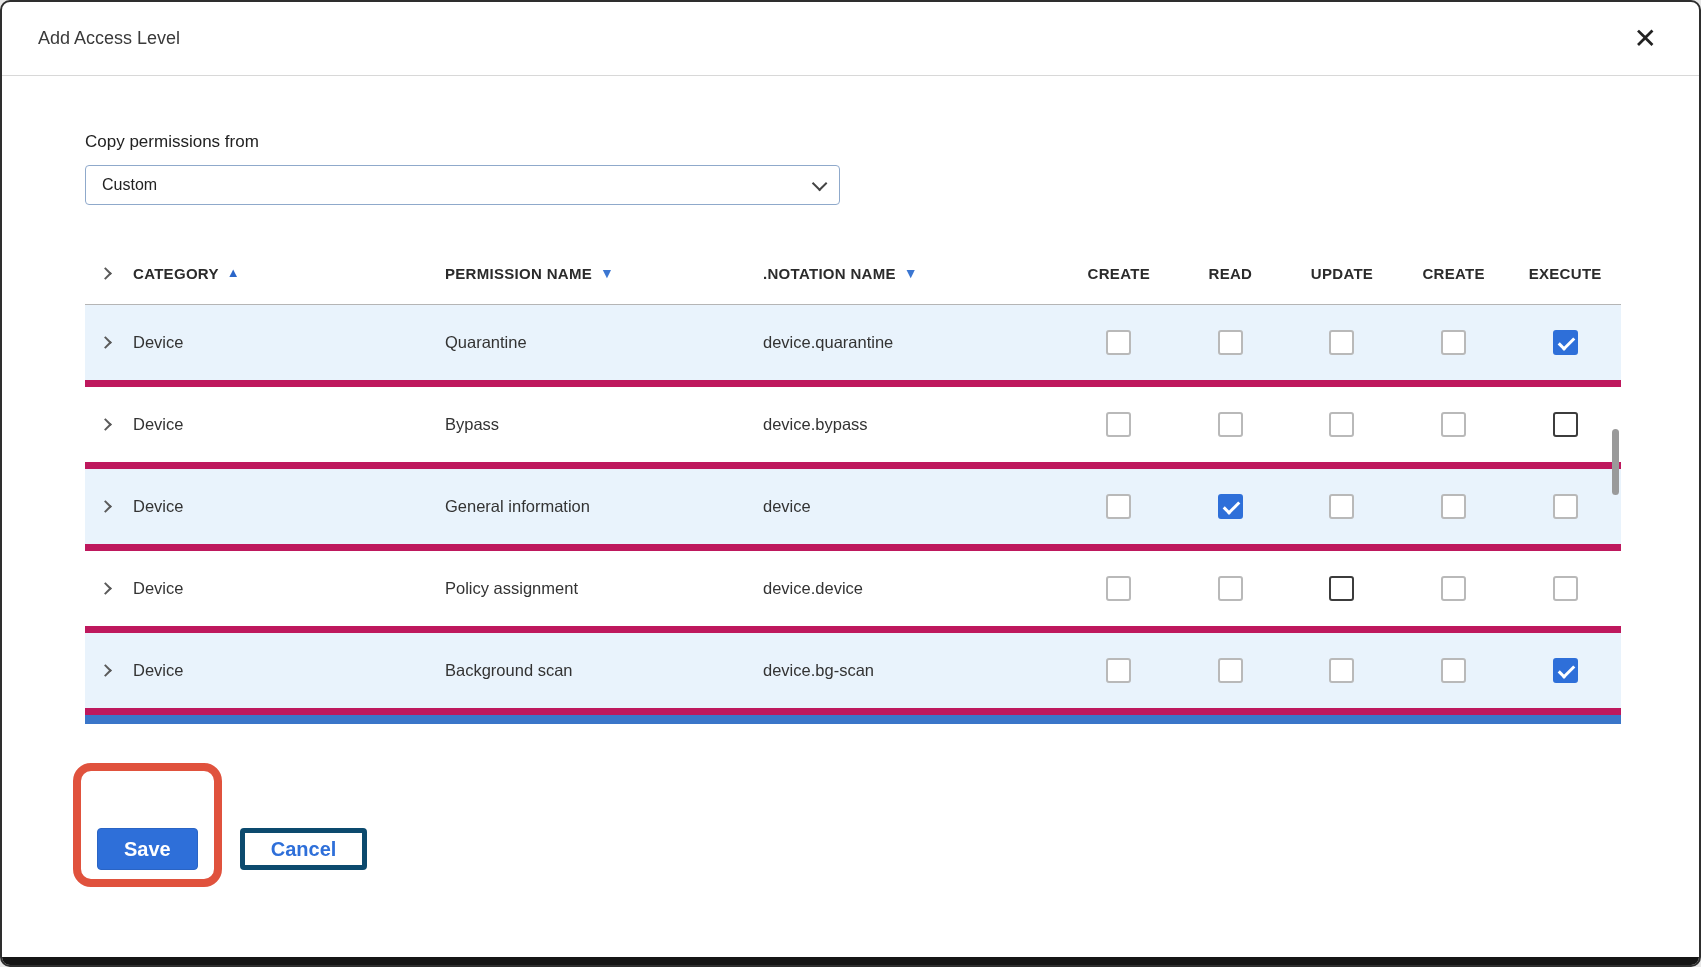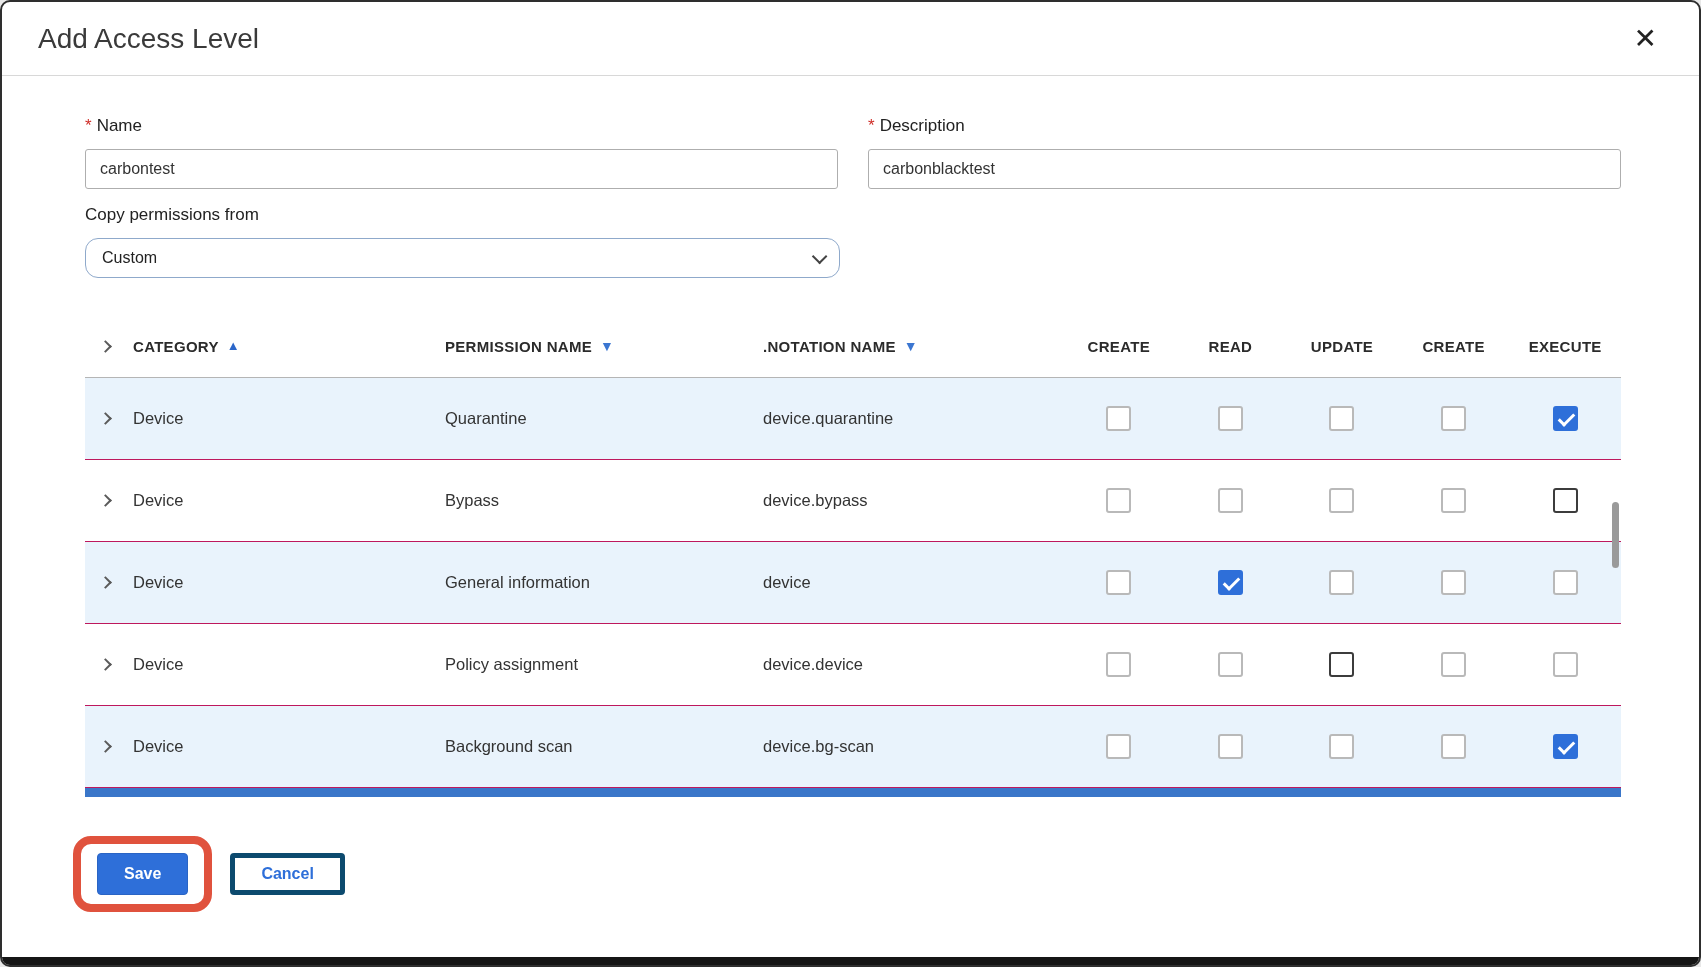--- a/index.html
+++ b/index.html
@@ -19,21 +19,21 @@
     height:8px; background:#151515;
   }
 
   
   .modal-header {
     height:74px;
     display:flex; align-items:center; justify-content:space-between;
     padding:0 36px;
     border-bottom:1px solid #d8d8d8;
   }
-  .modal-title { font-size:28px; color:#3a3a3a; font-weight:400; }
+  .modal-title { font-size:18px; color:#3a3a3a; font-weight:400; }
   .close-btn {
     font-size:28px; color:#222; cursor:pointer; line-height:1;
     font-weight:300; padding:4px 6px;
   }
 
   
   .content { padding:40px 78px 0 83px; }
 
   .form-grid { display:flex; gap:30px; }
   .field { flex:1; }
@@ -43,21 +43,21 @@
     width:100%; height:40px;
     border:1px solid #aeaeae; border-radius:3px;
     font-size:16px; color:#333; padding:0 14px;
     font-family:"Liberation Sans", sans-serif;
     outline:none; background:#fff;
   }
 
   .copy-section { margin-top:16px; width:755px; }
   .select {
     height:40px; width:100%;
-    border:1px solid #8fa9cb; border-radius:13px;
+    border:1px solid #8fa9cb; border-radius:4px;
     display:flex; align-items:center; justify-content:space-between;
     padding:0 16px; font-size:16px; color:#222;
     cursor:pointer; background:#fff;
   }
   .chev-down {
     width:11px; height:11px;
     border-right:2px solid #444; border-bottom:2px solid #444;
     transform:rotate(45deg) translateY(-3px);
   }
 
@@ -69,21 +69,21 @@
     align-items:center;
   }
   .t-header {
     height:62px;
     border-bottom:1px solid #b5b5b5;
     font-size:15px; font-weight:bold; color:#2b2b2b;
     letter-spacing:0.3px;
   }
   .t-row {
     height:82px;
-    border-bottom:1px solid #be185d;
+    border-bottom:7px solid #be185d;
     font-size:16.5px; color:#333;
     background:#fff;
   }
   .t-row.hl { background:#e9f3fc; }
   .cb-head { text-align:center; }
   .hdr-sortable { display:flex; align-items:flex-start; gap:8px; }
   .sort-ico { font-size:13px; color:#2b66c9; }
   .filter-ico { font-size:14px; color:#3b76d1; }
 
   .chev-cell { display:flex; justify-content:flex-start; padding-left:16px; cursor:pointer; }
@@ -117,23 +117,23 @@
   
   .actions { display:flex; align-items:center; margin-top:56px; margin-left:12px; }
   .save-wrap { position:relative; display:inline-block; }
   .annotation-ring {
     position:absolute; left:-24px; top:-17px; right:-24px; bottom:-17px;
     border:8px solid #e0523d; border-radius:18px;
     pointer-events:none;
   }
   .btn {
     height:42px; border-radius:4px;
-    font-size:16px; font-weight:bold;
+    font-size:20px; font-weight:bold;
     display:inline-flex; align-items:center; justify-content:center;
-    cursor:pointer; font-family:"Liberation Sans", sans-serif;
+    cursor:pointer; font-family:"Liberation Sans", sans-serif;margin-top:48px;
   }
   .btn-save {
     background:#2e6fd9; color:#fff; border:1px solid #2a64c4;
     padding:0 26px;
   }
   .btn-cancel {
     background:#fff; color:#2e6fd9; border:5px solid #0c4a6e;
     padding:0 26px; margin-left:42px;
   }
 </style>
@@ -142,34 +142,20 @@
 
 <div class="page">
 
   <div class="modal-header">
     <div class="modal-title">Add Access Level</div>
     <div class="close-btn">✕</div>
   </div>
 
   <div class="content">
 
-    <div class="form-grid">
-      <div class="field">
-        <div class="label">
-          <span class="req">*</span><span>Name</span>
-        </div>
-        <input class="text" type="text" value="carbontest" style="">
-      </div>
-      <div class="field">
-        <div class="label">
-          <span class="req">*</span><span>Description</span>
-        </div>
-        <input class="text" type="text" value="carbonblacktest" style="">
-      </div>
-    </div>
 
     <div class="copy-section">
       <div class="label">Copy permissions from</div>
       <div class="select">
         <span>Custom</span>
         <span class="chev-down"></span>
       </div>
     </div>
 
     <div class="perm-table">

